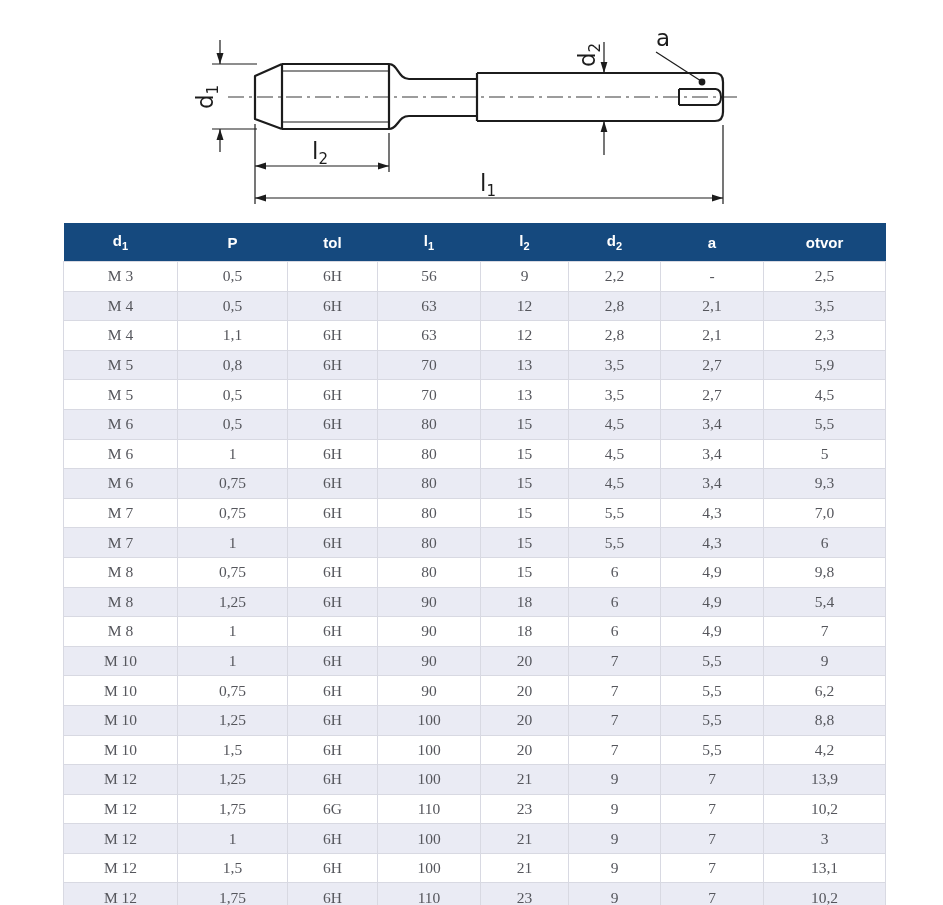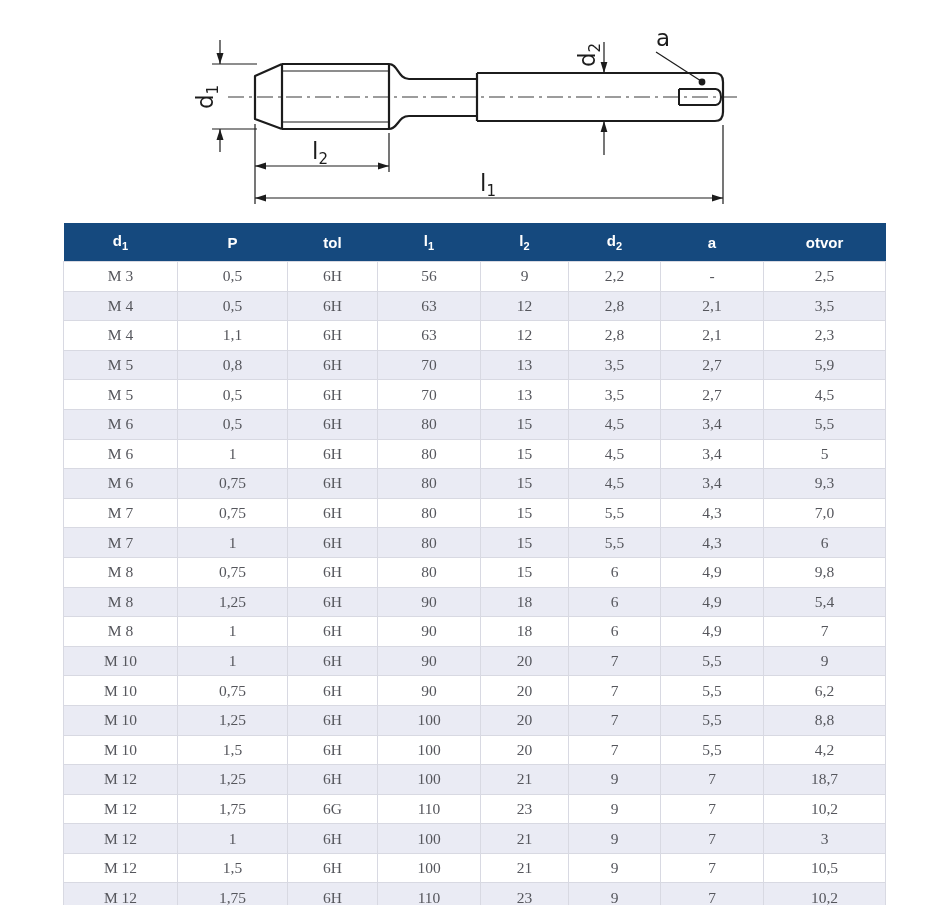--- a/index.html
+++ b/index.html
@@ -304,21 +304,21 @@
           <td>4,2</td>
         </tr>
         <tr class="alt">
           <td>M 12</td>
           <td>1,25</td>
           <td>6H</td>
           <td>100</td>
           <td>21</td>
           <td>9</td>
           <td>7</td>
-          <td>18,7</td>
+          <td>13,9</td>
         </tr>
         <tr>
           <td>M 12</td>
           <td>1,75</td>
           <td>6G</td>
           <td>110</td>
           <td>23</td>
           <td>9</td>
           <td>7</td>
           <td>10,2</td>
@@ -334,21 +334,21 @@
           <td>3</td>
         </tr>
         <tr>
           <td>M 12</td>
           <td>1,5</td>
           <td>6H</td>
           <td>100</td>
           <td>21</td>
           <td>9</td>
           <td>7</td>
-          <td>10,5</td>
+          <td>13,1</td>
         </tr>
         <tr class="alt">
           <td>M 12</td>
           <td>1,75</td>
           <td>6H</td>
           <td>110</td>
           <td>23</td>
           <td>9</td>
           <td>7</td>
           <td>10,2</td>

